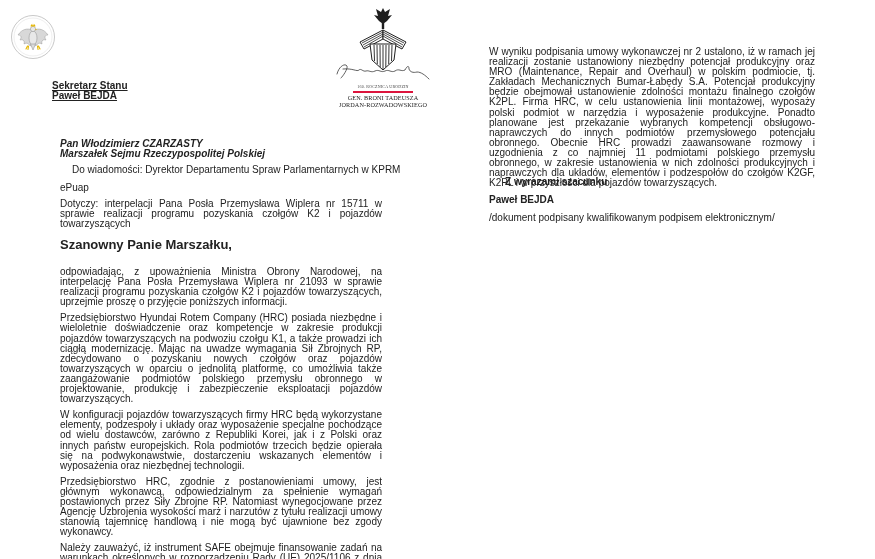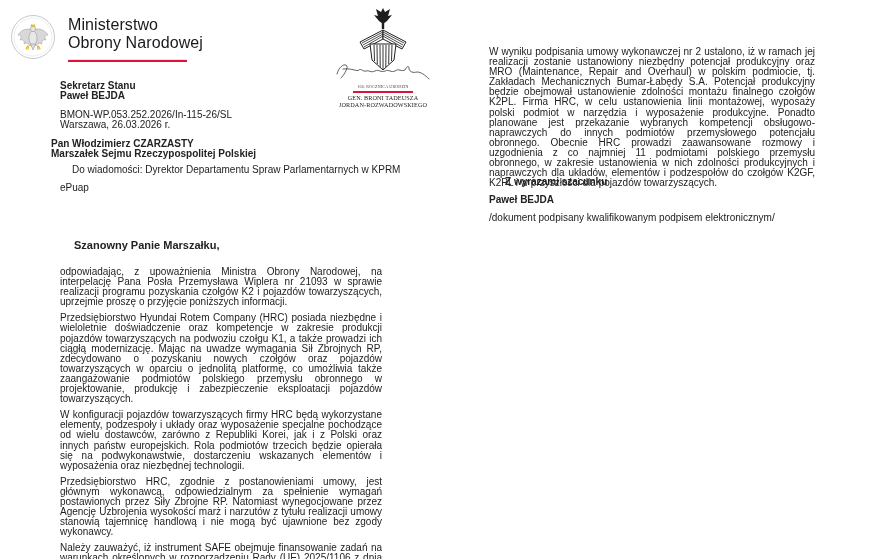--- a/index.html
+++ b/index.html
@@ -22,27 +22,27 @@
   .jr-emblem { width: 58px; height: 70px; display: block; margin: 0 auto; }
   .jr-sig { width: 100px; height: 22px; display: block; margin-top: -14px; }
   .jr-small { font-family: "Liberation Serif", serif; font-size: 4px; letter-spacing: 0.2px; color: #444; margin-top: 2px; text-transform: uppercase; }
   .jr-rule { width: 60px; height: 1.5px; background: #dc143c; margin: 2px auto 1px; }
   .jr-name { font-family: "Liberation Serif", serif; font-size: 6.2px; line-height: 7px; color: #222; font-variant: small-caps; text-transform: uppercase; letter-spacing: 0.1px; }
 
   .text { font-size: 10px; line-height: 10.1px; color: #222; }
   .bold { font-weight: bold; }
   .justify { text-align: justify; text-align-last: left; }
 
-  .sender { position: absolute; left: 60px; top: 81px; }
+  .sender { position: absolute; left: 52px; top: 81px; text-decoration: underline; }
   .ref { position: absolute; left: 60px; top: 110px; }
-  .addressee { position: absolute; left: 51px; top: 139px; }
+  .addressee { position: absolute; left: 60px; top: 139px; font-style: italic; }
   .cc { position: absolute; left: 60px; top: 165px; padding-left: 12px; }
   .epuap { position: absolute; left: 60px; top: 183px; }
   .subject { position: absolute; left: 60px; top: 199px; width: 322px; }
-  .greeting { position: absolute; left: 60px; top: 240px; font-size: 11px; margin-left: 14px; }
+  .greeting { position: absolute; left: 60px; top: 240px; font-size: 13px; }
   .body-left { position: absolute; left: 60px; top: 267px; width: 322px; }
   .body-left p { margin-bottom: 6px; }
 
   .body-right { position: absolute; left: 52px; top: 47px; width: 326px; }
   .closing { position: absolute; left: 52px; top: 177px; margin-left: 16px; }
   .signer { position: absolute; left: 52px; top: 195px; }
   .signature-note { position: absolute; left: 52px; top: 213px; }
 </style>
 </head>
 <body>
@@ -62,25 +62,20 @@
       <circle cx="23" cy="15" r="2.6" fill="#e8e8e8" stroke="#8a8a8a" stroke-width="0.5"></circle>
 
       <path d="M20.5 12.5 L21.2 10 L22.3 11.5 L23 9.5 L23.7 11.5 L24.8 10 L25.5 12.5 Z" fill="#e5b600"></path>
 
       <path d="M25.4 15 L27.2 15.8 L25.4 16.3 Z" fill="#e5b600"></path>
 
       <path d="M20.5 30 L23 36 L25.5 30 Z" fill="#dcdcdc" stroke="#8a8a8a" stroke-width="0.5"></path>
 
       <path d="M17.5 32 L16 35 M18.5 32 L18 35.5 M28.5 32 L30 35 M27.5 32 L28 35.5" stroke="#e5b600" stroke-width="1.1" stroke-linecap="round"></path>
     </svg>
-    <div class="logo-text">
-      <div class="logo-title">Ministerstwo</div>
-      <div class="logo-title">Obrony Narodowej</div>
-      <div class="logo-rule"></div>
-    </div>
   </div>
 
   <div class="jr">
     <svg class="jr-emblem" viewBox="0 0 58 70">
 
       <path d="M29 4 L27 8 L22 5 L24 12 L20 11 L25 17 L29 20 L33 17 L38 11 L34 12 L36 5 L31 8 Z" fill="#1e1e1e"></path>
       <rect x="27.8" y="19" width="2.4" height="6" fill="#1e1e1e"></rect>
 
       <g stroke="#1e1e1e" stroke-width="1">
         <path d="M29 26 L6 38 L10 45 L29 35 Z" fill="#fff"></path>
@@ -113,32 +108,29 @@
     <div class="jr-rule"></div>
     <div class="jr-name">Gen. broni Tadeusza</div>
     <div class="jr-name">Jordan-Rozwadowskiego</div>
   </div>
 
   <div class="sender text bold">
     <div>Sekretarz Stanu</div>
     <div>Paweł BEJDA</div>
   </div>
 
-  <div class="ref text">
-    <div>BMON-WP.053.252.2026/In-115-26/SL</div>
-    <div>Warszawa, 26.03.2026 r.</div>
-  </div>
 
   <div class="addressee text bold">
     <div>Pan Włodzimierz CZARZASTY</div>
     <div>Marszałek Sejmu Rzeczypospolitej Polskiej</div>
   </div>
 
   <div class="cc text">Do wiadomości: Dyrektor Departamentu Spraw Parlamentarnych w KPRM</div>
   <div class="epuap text">ePuap</div>
+  <div class="subject text justify">Dotyczy: interpelacji Pana Posła Przemysława Wiplera nr 15711 w sprawie realizacji programu pozyskania czołgów K2 i pojazdów towarzyszących</div>
   <div class="greeting text bold">Szanowny Panie Marszałku,</div>
 
   <div class="body-left text justify">
     <p>odpowiadając, z upoważnienia Ministra Obrony Narodowej, na interpelację Pana Posła Przemysława Wiplera nr 21093 w sprawie realizacji programu pozyskania czołgów K2 i pojazdów towarzyszących, uprzejmie proszę o przyjęcie poniższych informacji.</p>
     <p>Przedsiębiorstwo Hyundai Rotem Company (HRC) posiada niezbędne i wieloletnie doświadczenie oraz kompetencje w zakresie produkcji pojazdów towarzyszących na podwoziu czołgu K1, a także prowadzi ich ciągłą modernizację. Mając na uwadze wymagania Sił Zbrojnych RP, zdecydowano o pozyskaniu nowych czołgów oraz pojazdów towarzyszących w oparciu o jednolitą platformę, co umożliwia także zaangażowanie podmiotów polskiego przemysłu obronnego w projektowanie, produkcję i zabezpieczenie eksploatacji pojazdów towarzyszących.</p>
     <p>W konfiguracji pojazdów towarzyszących firmy HRC będą wykorzystane elementy, podzespoły i układy oraz wyposażenie specjalne pochodzące od wielu dostawców, zarówno z Republiki Korei, jak i z Polski oraz innych państw europejskich. Rola podmiotów trzecich będzie opierała się na podwykonawstwie, dostarczeniu wskazanych elementów i wyposażenia oraz niezbędnej technologii.</p>
     <p>Przedsiębiorstwo HRC, zgodnie z postanowieniami umowy, jest głównym wykonawcą, odpowiedzialnym za spełnienie wymagań postawionych przez Siły Zbrojne RP. Natomiast wynegocjowane przez Agencję Uzbrojenia wysokości marż i narzutów z tytułu realizacji umowy stanowią tajemnicę handlową i nie mogą być ujawnione bez zgody wykonawcy.</p>
     <p>Należy zauważyć, iż instrument SAFE obejmuje finansowanie zadań na warunkach określonych w rozporządzeniu Rady (UE) 2025/1106 z dnia 27 maja 2025 r. ustanawiającym Instrument na rzecz Zwiększenia Bezpieczeństwa Europy ("instrument SAFE") poprzez Wzmocnienie Europejskiego Przemysłu Obronnego (Dz. Urz. UE L z 2025 r., poz. 1106). W ramach instrumentu SAFE możliwe jest realizowanie zamówień na zasadzie współpracy. Przedmiotowe zamówienia powinny obejmować co najmniej dwa państwa uczestniczące, będące państwami członkowskimi, państwami EOG–EFTA lub Ukrainą, z których co najmniej jedno powinno być państwem członkowskim korzystającym ze wsparcia w postaci pożyczek w ramach instrumentu SAFE.</p>
   </div>
 </div>

